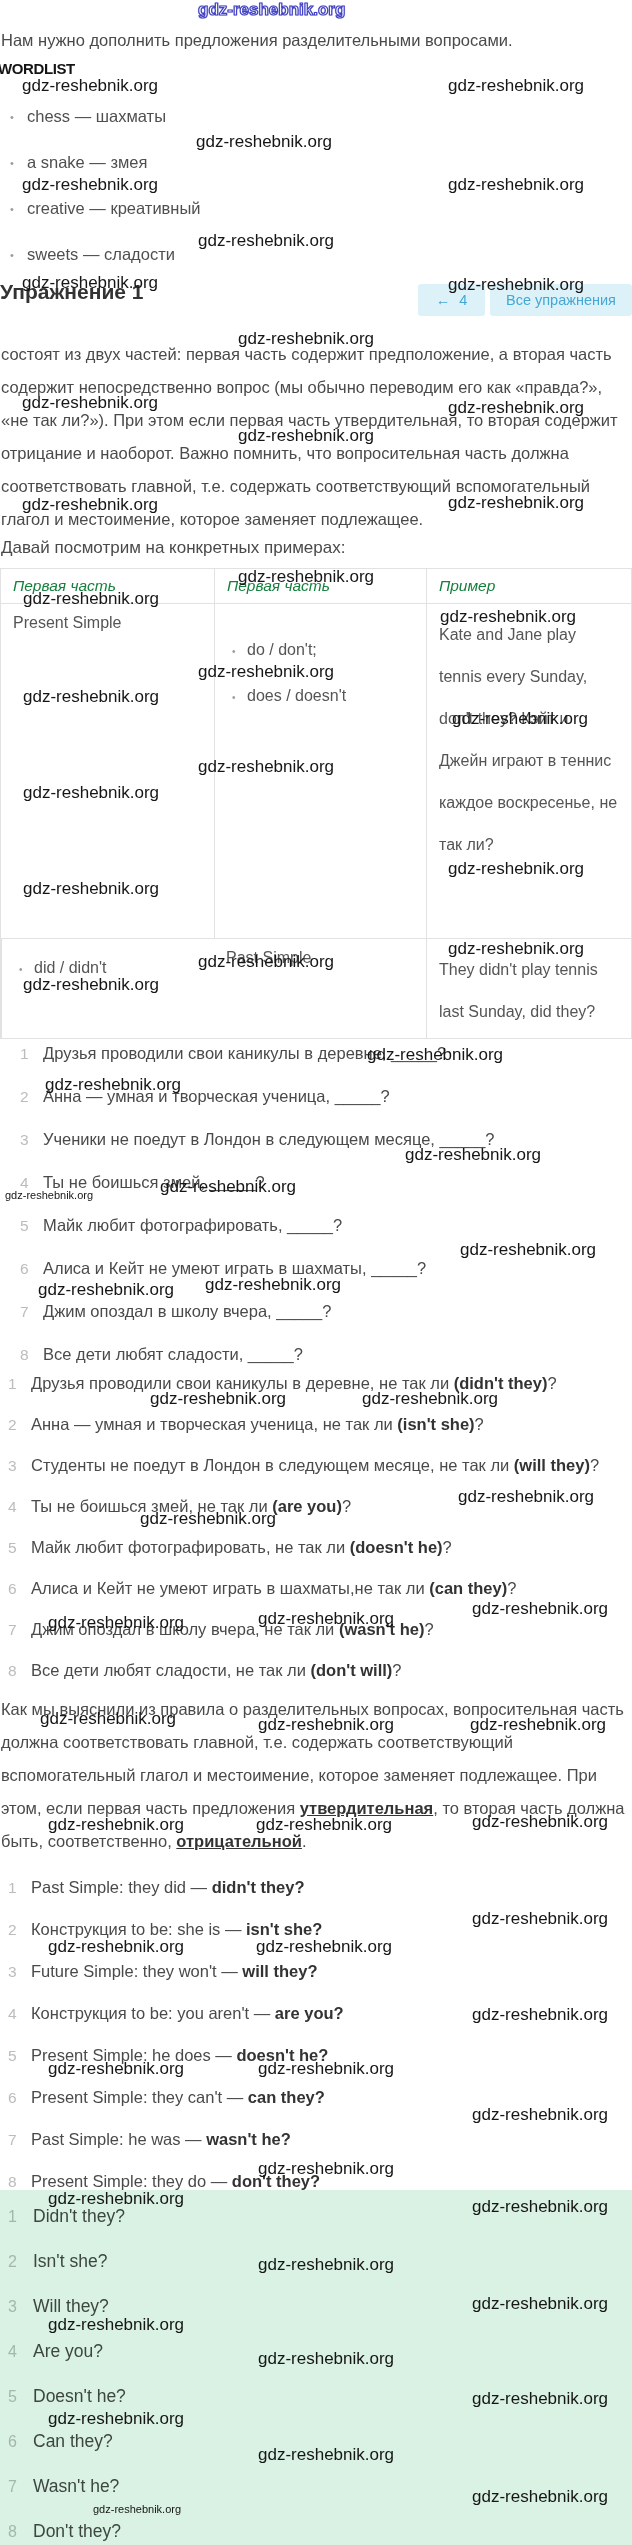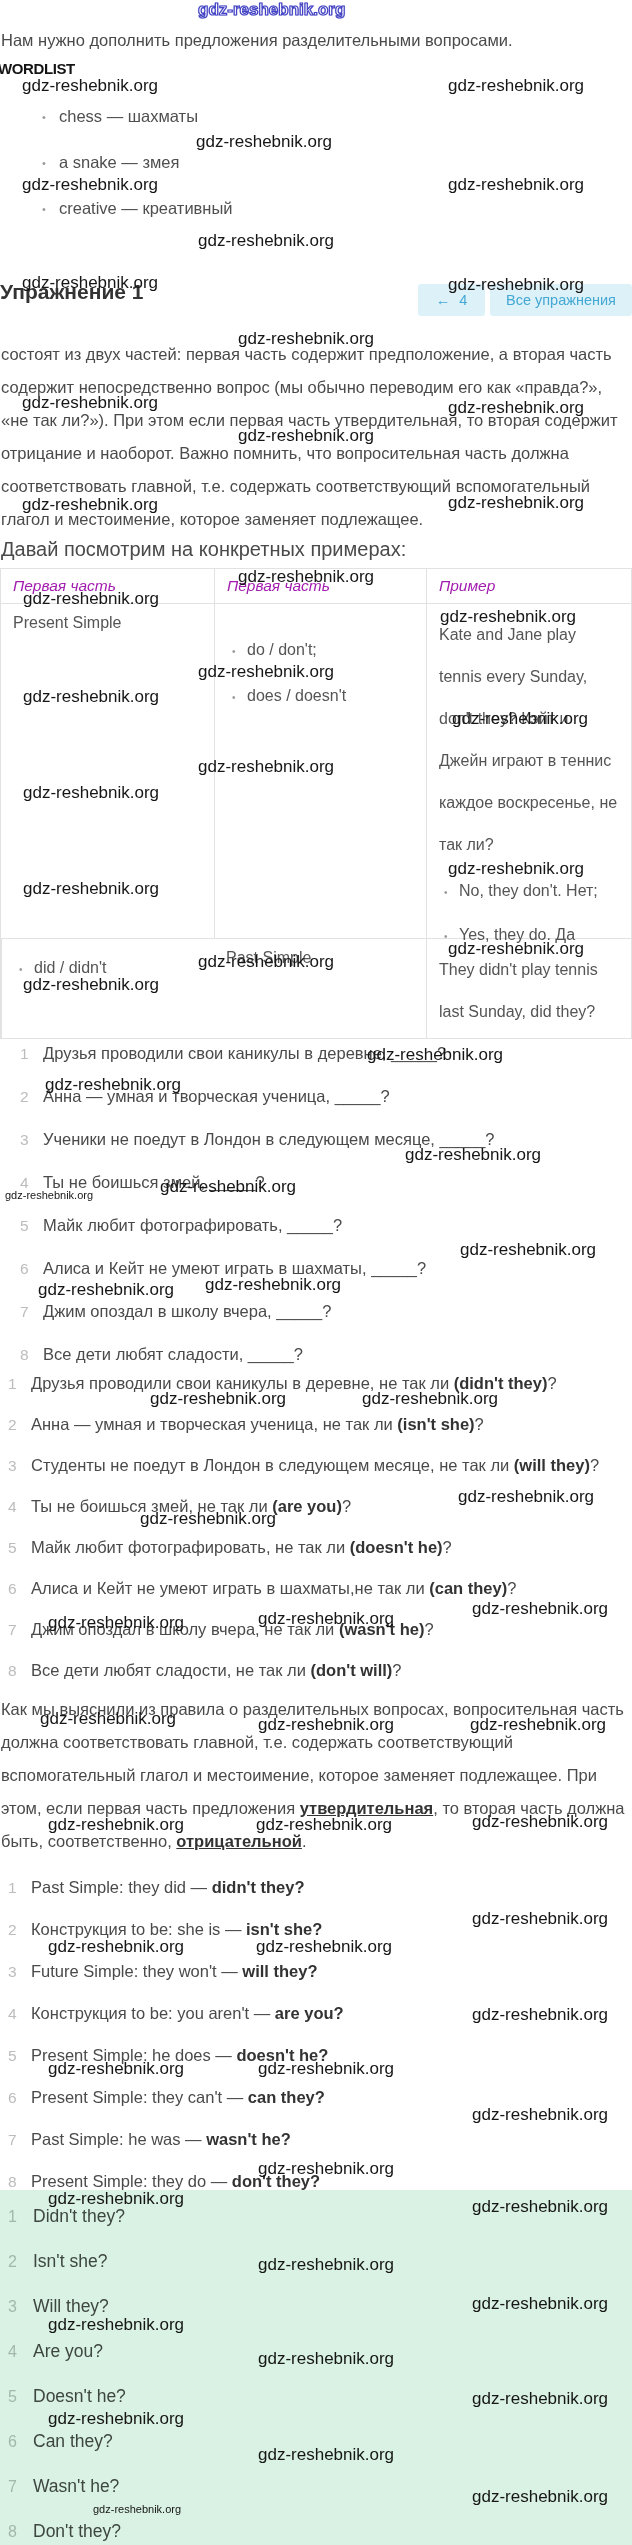--- a/index.html
+++ b/index.html
@@ -12,39 +12,39 @@
   #wm-layer{position:absolute;inset:0;z-index:9;pointer-events:none;}
   .wm{position:absolute;color:#161616;white-space:nowrap;font-family:"Liberation Sans",sans-serif;line-height:1.1;}
   .wm-outline{color:#ffffff;font-weight:700;-webkit-text-stroke:1.2px #4444c4;text-shadow:0 0 1px #4444c4,0 0 1px #4444c4;}
   
   #intro{top:31px;left:1px;font-size:16.5px;color:#4a4a4a;}
   #wordlist-title{top:60px;left:-2px;font-size:15px;font-weight:700;color:#141414;letter-spacing:-0.4px;}
   
   ul.bullets{list-style:none;margin:0;padding:0;}
   ul.bullets li{position:relative;padding-left:26px;margin-bottom:24px;font-size:16.5px;color:#4f4f4f;line-height:22px;}
   ul.bullets li::before{content:"•";position:absolute;left:9px;top:1px;font-size:11px;color:#9a9a9a;}
-  #wordlist-list{top:105px;left:1px;right:4px;padding-left:32px;}
+  #wordlist-list{top:105px;left:1px;right:4px;}
   
   #exercise-title{top:280px;left:0;font-size:21px;font-weight:700;color:#333333;}
   .navbtn{position:absolute;top:284px;height:32px;background:#ddf1f9;color:#43a8d4;
     border:none;border-radius:3px;font-family:"Liberation Sans",sans-serif;
     font-size:14.5px;display:flex;align-items:center;justify-content:center;cursor:pointer;z-index:2;}
   #btn-prev{left:418px;width:67px;gap:9px;}
   #btn-all{left:490px;width:142px;}
   
   .para{left:1px;width:630px;font-size:16.5px;line-height:33px;color:#4a4a4a;}
   #rule-para{top:338px;}
-  #examples-intro{top:538px;left:1px;font-size:20px;color:#4a4a4a;}
+  #examples-intro{top:538px;left:1px;font-size:17px;color:#4a4a4a;}
   
   #extable{top:568px;left:0;width:630px;height:469px;border:1px solid #e2e2e2;
     display:grid;grid-template-columns:213px 212px 205px;grid-template-rows:34px 335px auto;
     overflow:hidden;font-size:16px;color:#555555;z-index:1;}
   .t-cell{border-top:1px solid #e2e2e2;padding:10px 12px;box-sizing:border-box;}
   .t-c2,.t-c3{border-left:1px solid #e2e2e2;}
-  .t-head{border-top:none;font-style:italic;font-size:15.5px;color:#a21caf;padding-top:8px;}
+  .t-head{border-top:none;font-style:italic;font-size:15.5px;color:#15803d;padding-top:8px;}
   .tbul{list-style:none;margin:0;padding:0;}
   .tbul li{position:relative;padding-left:20px;margin-bottom:24px;line-height:22px;}
   .tbul li::before{content:"•";position:absolute;left:5px;top:2px;font-size:10px;color:#9a9a9a;}
   #cell-r1c2 .tbul{margin-top:25px;}
   #cell-r2c2 .tbul{margin-top:8px;}
   .ex-text{line-height:42px;}
   #cell-r1c3 .tbul{margin-top:14px;}
   #cell-r1c3 .tbul li{margin-bottom:22px;}
   
   ol.num{counter-reset:n;list-style:none;margin:0;padding:0;}
@@ -140,20 +140,21 @@
     <div class="wm" style="left: 93px; top: 2503px; font-size: 11px;">gdz-reshebnik.org</div>
   </div>
 
 <div id="intro" class="abs">Нам нужно дополнить предложения разделительными вопросами.</div>
 
 <div id="wordlist-title" class="abs">WORDLIST</div>
 <ul id="wordlist-list" class="abs bullets">
     <li>chess — шахматы</li>
     <li>a snake — змея</li>
     <li>creative — креативный</li>
+    <li>sweets — сладости</li>
   </ul>
 
 <div id="exercise-title" class="abs">Упражнение 1</div>
 <button id="btn-prev" class="navbtn">
   <span>←</span>
   <span>4</span>
 </button>
 <button id="btn-all" class="navbtn">Все упражнения</button>
 
 <div id="rule-para" class="abs para">состоят из двух частей: первая часть содержит предположение, а вторая часть содержит непосредственно вопрос (мы обычно переводим его как «правда?», «не так ли?»). При этом если первая часть утвердительная, то вторая содержит отрицание и наоборот. Важно помнить, что вопросительная часть должна соответствовать главной, т.е. содержать соответствующий вспомогательный глагол и местоимение, которое заменяет подлежащее.</div>
@@ -167,24 +168,20 @@
 
   <div class="t-cell t-c1" id="cell-r1c1">Present Simple</div>
   <div class="t-cell t-c2" id="cell-r1c2">
     <ul class="tbul">
         <li>do / don't;</li>
         <li>does / doesn't</li>
       </ul>
   </div>
   <div class="t-cell t-c3" id="cell-r1c3">
     <div class="ex-text">Kate and Jane play tennis every Sunday, don't they? Кэйт и Джейн играют в теннис каждое воскресенье, не так ли?</div>
-    <ul class="tbul">
-        <li>No, they don't. Нет;</li>
-        <li>Yes, they do. Да</li>
-      </ul>
   </div>
 
   <div class="t-cell t-c2" id="cell-r2c2">
     <ul class="tbul">
         <li>did / didn't</li>
       </ul>
   </div>
   <div class="t-cell t-c1" id="cell-r2c1">Past Simple</div>
   <div class="t-cell t-c3" id="cell-r2c3">
     <div class="ex-text">They didn't play tennis last Sunday, did they? Они не играли в теннис</div>

